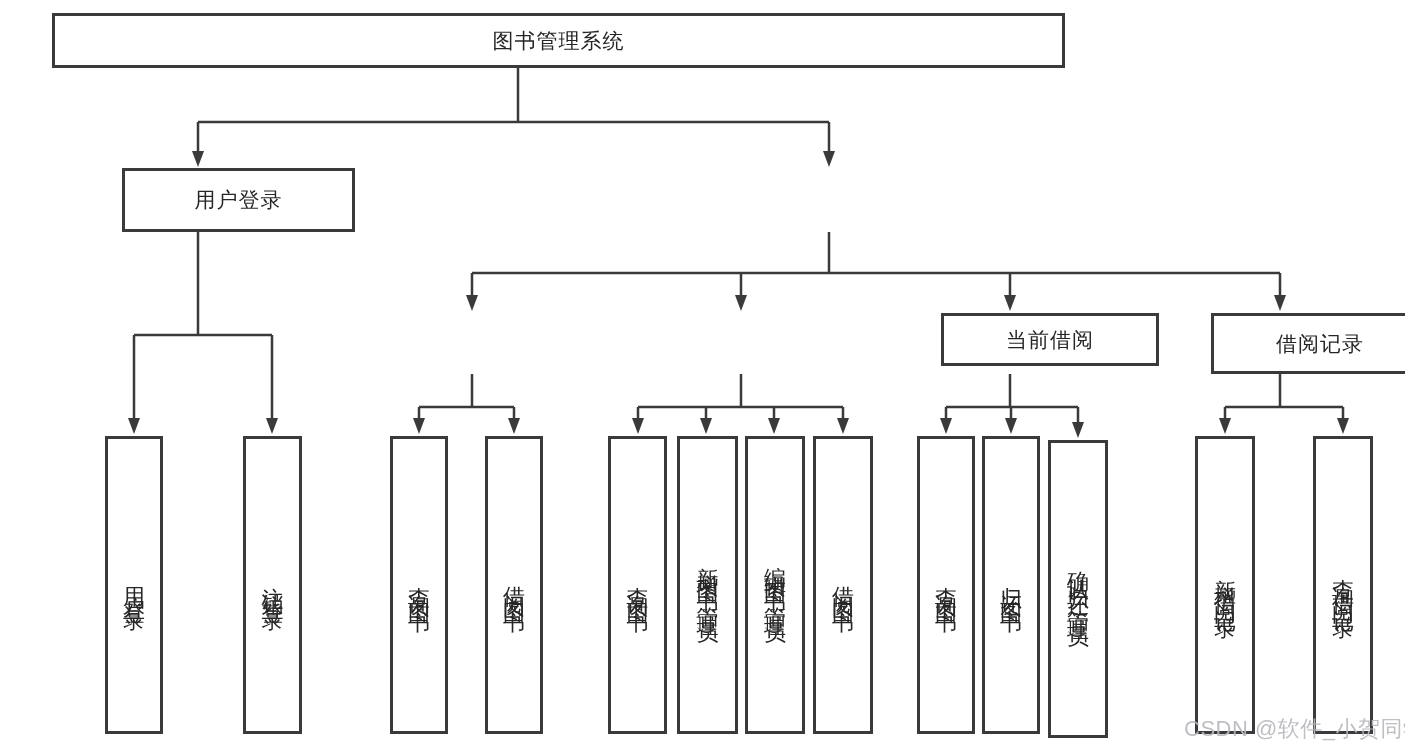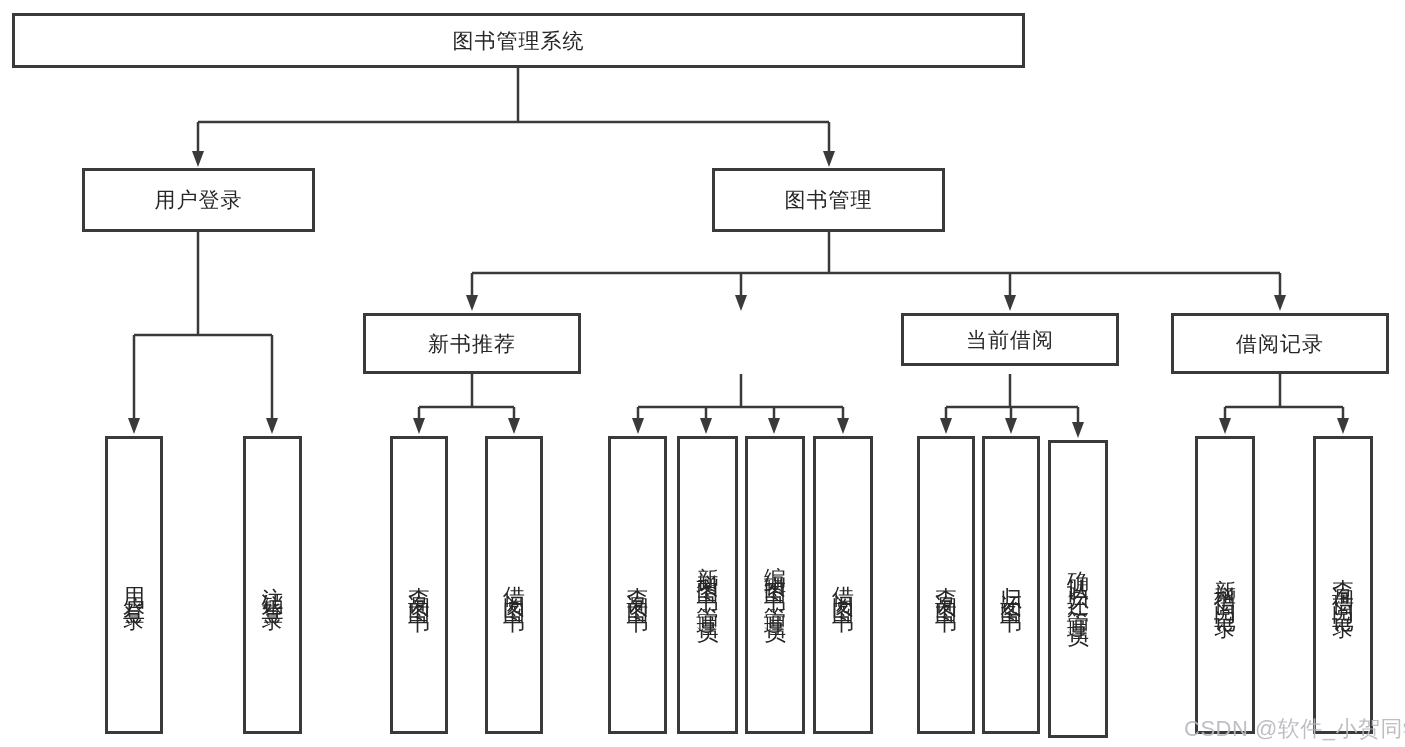--- a/index.html
+++ b/index.html
@@ -10,21 +10,21 @@
   }
   .connectors{position:absolute;left:0;top:0;z-index:1;}
   .ln{fill:none;stroke:var(--line-color,#3a3a3c);stroke-width:2.5;}
   .ar{fill:var(--line-color,#3a3a3c);stroke:none;}
   .box{
     position:absolute;box-sizing:border-box;background:#ffffff;
     border:3px solid var(--line-color,#3a3a3c);
     display:flex;align-items:center;justify-content:center;
     color:var(--text-color,#262626);z-index:2;
   }
-  .h{font-size:21px;letter-spacing:1px;white-space:nowrap;}
+  .h{font-size:21px;letter-spacing:1px;white-space:nowrap;margin-left:40px;}
   .root{font-size:21px;}
   .v{
     writing-mode:vertical-rl;text-orientation:mixed;
     font-size:22px;letter-spacing:8px;line-height:1;
   }
   .watermark{
     position:absolute;left:1184px;top:714px;z-index:3;
     font-size:22px;color:var(--watermark-color,#b9b9be);
     letter-spacing:0.5px;white-space:nowrap;opacity:0.92;
   }
@@ -80,23 +80,21 @@
     <g>
       <path class="ln" d="M1280,374 V407 M1225,407 H1343 M1225,407 V420 M1343,407 V420"></path>
       <polygon class="ar" points="1219,418 1231,418 1225,434"></polygon>
       <polygon class="ar" points="1337,418 1349,418 1343,434"></polygon>
     </g>
   </svg>
 
   <div class="box h root" style="left:12px;top:13px;width:1013px;height:55px">图书管理系统</div>
 
   <div class="box h" style="left:82px;top:168px;width:233px;height:64px">用户登录</div>
-  <div class="box h" style="left:712px;top:168px;width:233px;height:64px">图书管理</div>
 
-  <div class="box h" style="left:363px;top:313px;width:218px;height:61px">新书推荐</div>
   <div class="box h" style="left:901px;top:313px;width:218px;height:53px">当前借阅</div>
   <div class="box h" style="left:1171px;top:313px;width:218px;height:61px">借阅记录</div>
 
   <div class="box v" style="left:105px;top:436px;width:58px;height:298px">用户登录</div>
   <div class="box v" style="left:243px;top:436px;width:59px;height:298px">注销登录</div>
 
   <div class="box v" style="left:390px;top:436px;width:58px;height:298px">查询图书</div>
   <div class="box v" style="left:485px;top:436px;width:58px;height:298px">借阅图书</div>
 
   <div class="box v" style="left:608px;top:436px;width:59px;height:298px">查询图书</div>

